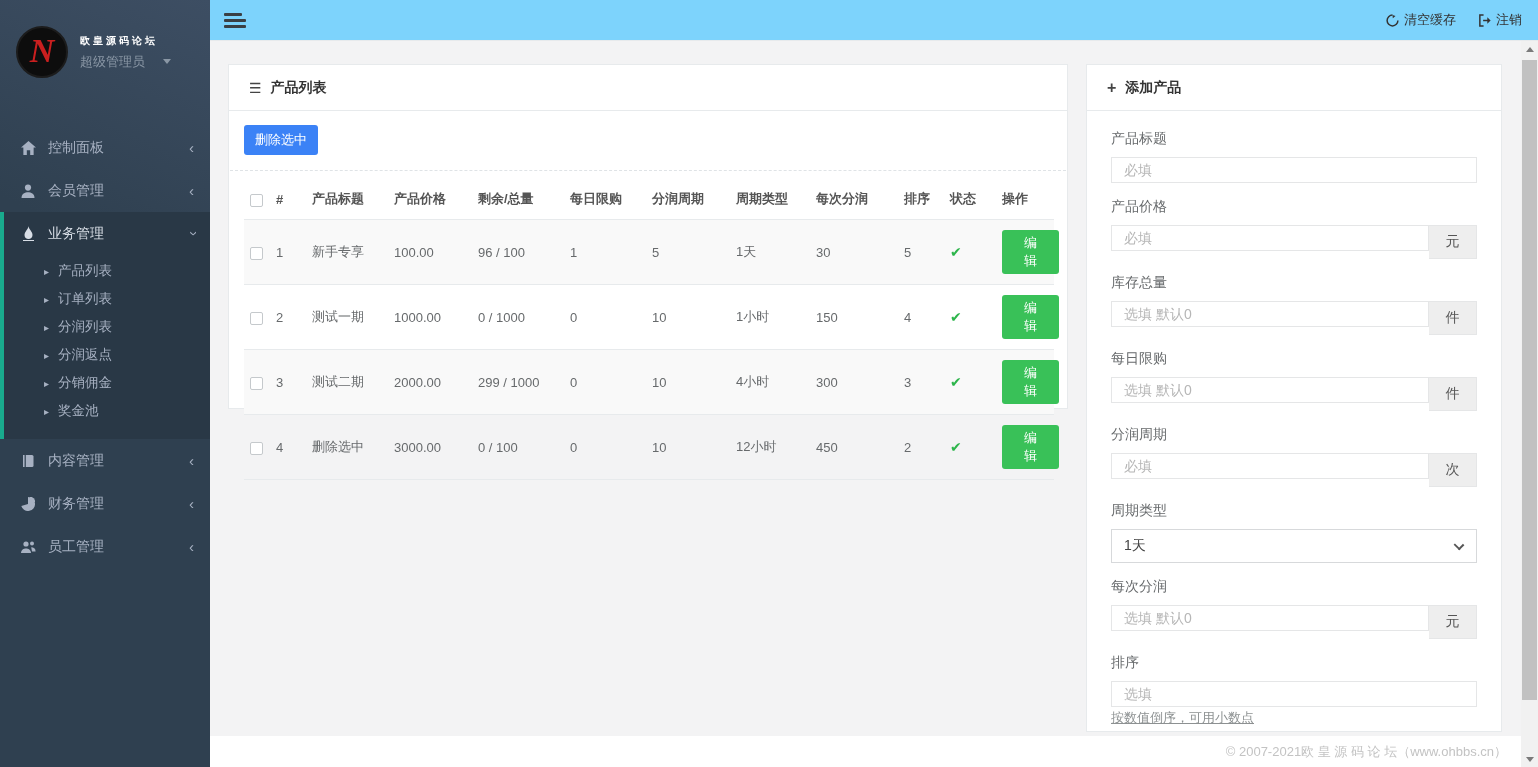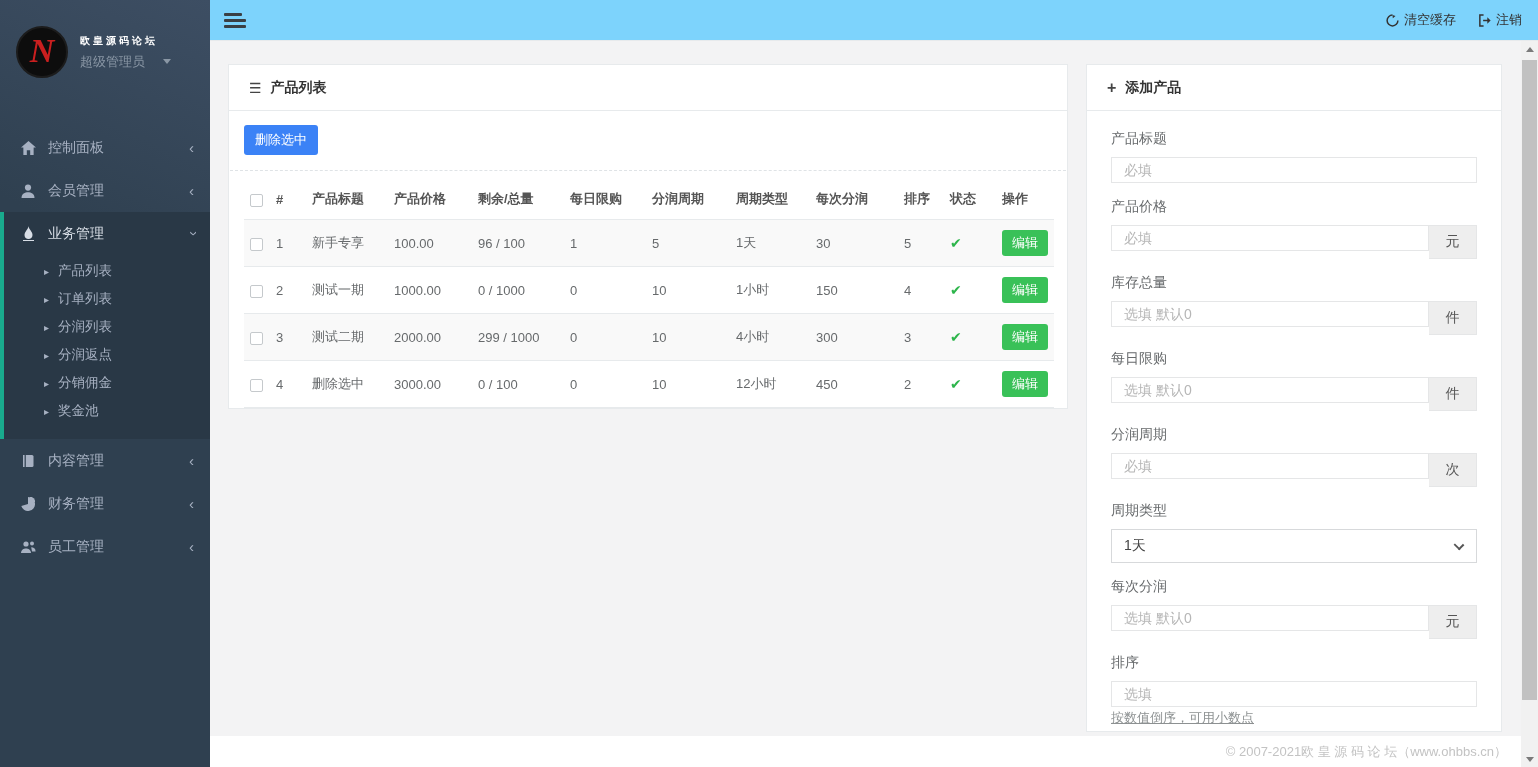--- a/index.html
+++ b/index.html
@@ -55,21 +55,21 @@
   .btn { border:none; color:#fff; font-size:13px; border-radius:3px; cursor:pointer; font-family:inherit; }
   .btn-danger { background:#3b82f6; padding:6px 11px; }
   .dashed-divider { border-top:1px dashed #dfe3e6; margin:0 1px; }
   .table-wrap { padding:8px 15px 0 15px; }
   table { border-collapse:collapse; width:810px; table-layout:fixed; font-size:13px; color:#676a6c; }
   th { text-align:left; font-weight:bold; color:#555; padding:11px 6px; border-bottom:1px solid #e7eaec; }
   td { padding:10px 6px; border-bottom:1px solid #e7eaec; }
   tr.stripe td { background:#f9f9f9; }
   .cb { width:13px; height:13px; border:1px solid #c5c9cc; background:#fff; border-radius:2px; display:inline-block; cursor:pointer; vertical-align:middle; }
   .check { color:#2db54b; font-size:14px; }
-  .btn-edit { background:#39c158; padding:4px 10px; }
+  .btn-edit { background:#39c158; padding:4px 22px; }
   col.c-cb{width:26px} col.c-num{width:36px} col.c-title{width:82px} col.c-price{width:84px} col.c-stock{width:92px}
   col.c-daily{width:82px} col.c-cycle{width:84px} col.c-type{width:80px} col.c-per{width:88px} col.c-sort{width:46px}
   col.c-status{width:52px} col.c-op{width:58px}
 
   
   .card-add { left:876px; top:23px; width:416px; height:668px; }
   .form { padding:19px 24px 0 24px; }
   .fgroup { margin-bottom:15px; }
   .flabel { display:block; font-size:14px; color:#676a6c; margin-bottom:9px; }
   .igroup { display:flex; }

